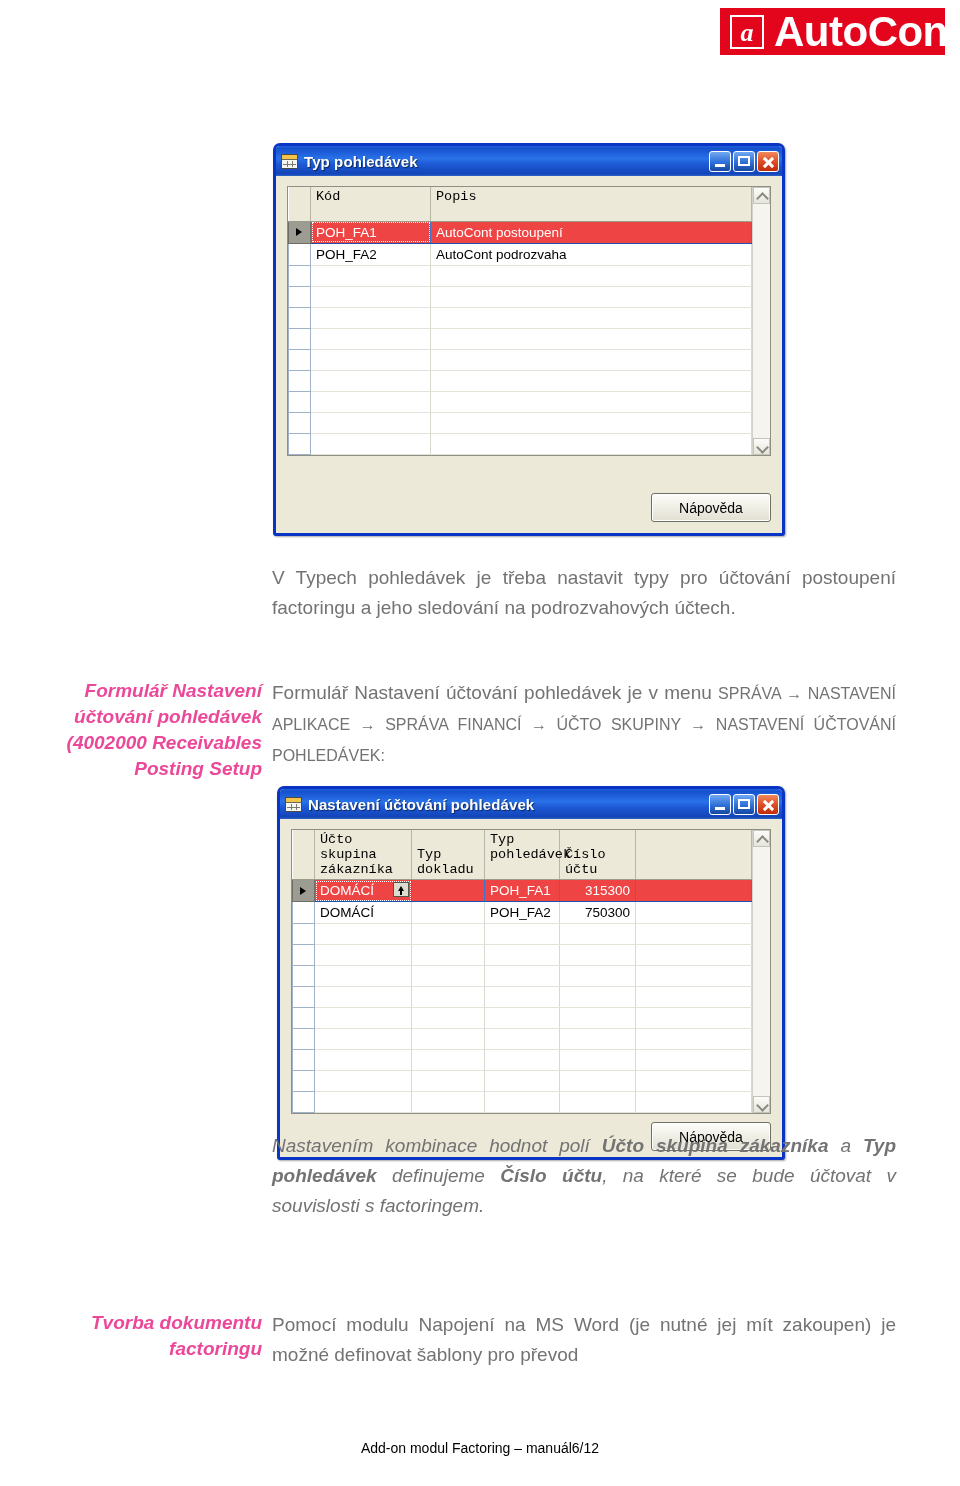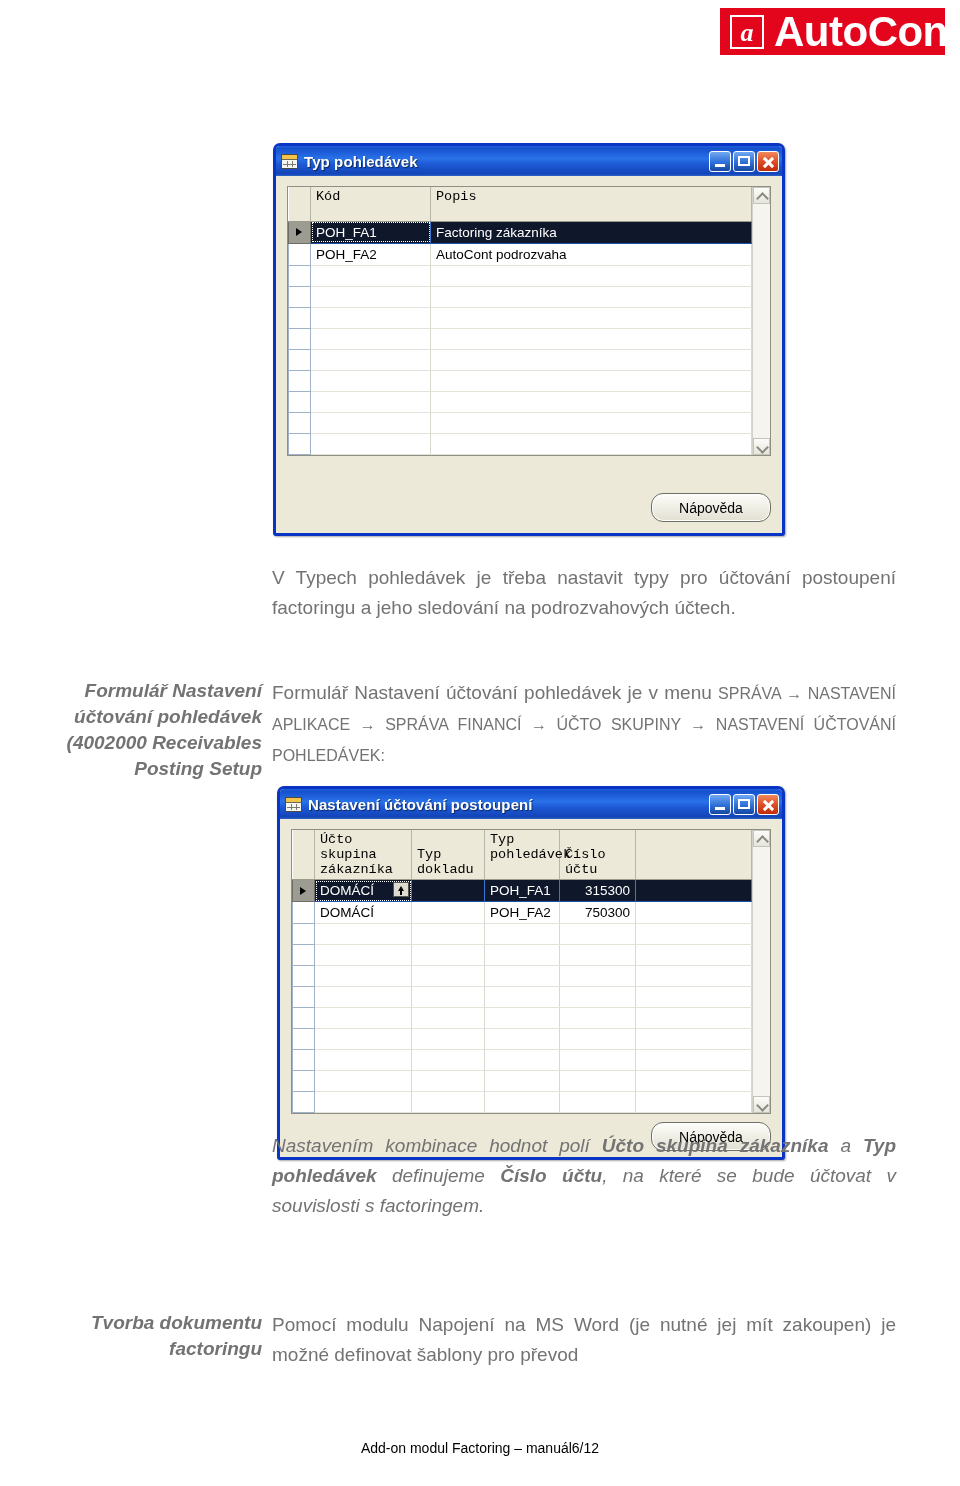--- a/index.html
+++ b/index.html
@@ -229,21 +229,21 @@
   }
   tr.sel td.rowhdr .arrow {
     position: absolute;
     left: 7px; top: 50%;
     margin-top: -4px;
     width: 0; height: 0;
     border-left: 6px solid #000000;
     border-top: 4px solid transparent;
     border-bottom: 4px solid transparent;
   }
-  tr.sel td { background: #0f172a; color: #ffffff; border-right-color: #3b74d1; border-bottom-color: #1a52ad; }
+  tr.sel td { background: #ef4444; color: #ffffff; border-right-color: #3b74d1; border-bottom-color: #1a52ad; }
   td.cell-focus {
     outline: 1px dotted #ffffff;
     outline-offset: -2px;
     position: relative;
   }
   td.num { text-align: right; }
 
   
   .lookup-btn {
     position: absolute;
@@ -304,21 +304,21 @@
     display: flex;
     align-items: flex-end;
     justify-content: flex-end;
     padding-top: 8px;
   }
   .btn-help {
     min-width: 120px;
     height: 29px;
     background: linear-gradient(180deg,#fdfdfb 0%,#f0efe6 48%,#e2e0d2 100%);
     border: 1px solid #6f6f64;
-    border-radius: 12px;
+    border-radius: 3px;
     font-size: 14px;
     color: #000;
     font-family: "Liberation Sans", sans-serif;
     box-shadow: inset 0 0 0 1px #ffffff;
     cursor: pointer;
     padding: 0 14px;
   }
 
   
   .para {
@@ -328,21 +328,21 @@
     text-align: justify;
     color: #737373;
   }
   .side-label {
     position: absolute;
     font-size: 19px;
     line-height: 26px;
     font-weight: bold;
     font-style: italic;
     text-align: right;
-    color: #737373;
+    color: #ec4899;
   }
   .smallcaps { font-size: 16px; }
   .b { font-weight: bold; }
 
   
   .page-footer {
     position: absolute;
     left: 0;
     right: 0;
     bottom: 28px;
@@ -389,21 +389,21 @@
               <th>Kód</th>
               <th>Popis</th>
             </tr>
           </thead>
           <tbody>
             <tr class="sel">
               <td class="rowhdr">
                   <span class="arrow"></span>
                 </td>
               <td class="cell-focus">POH_FA1</td>
-              <td>Factoring zákazníka</td>
+              <td>AutoCont postoupení</td>
             </tr>
             <tr>
               <td class="rowhdr"></td>
               <td>POH_FA2</td>
               <td>AutoCont podrozvaha</td>
             </tr>
             <tr>
                 <td class="rowhdr"></td>
                 <td></td>
                 <td></td>
@@ -471,21 +471,21 @@
 
 <div class="side-label" style="left:40px; top:678px; width:222px;">Formulář Nastavení účtování pohledávek (4002000 Receivables Posting Setup</div>
 
 <div class="para" style="left:272px; top:678px; width:624px;">
   <span>Formulář Nastavení účtování pohledávek je v menu </span><span class="smallcaps">SPRÁVA → NASTAVENÍ APLIKACE → SPRÁVA FINANCÍ → ÚČTO SKUPINY → NASTAVENÍ ÚČTOVÁNÍ POHLEDÁVEK:</span>
 </div>
 
 <div class="win" id="win2" style="left:277px; top:786px; width:508px; height:374px;">
   <div class="win-titlebar">
     <span class="win-icon"></span>
-    <span class="win-title">Nastavení účtování postoupení</span>
+    <span class="win-title">Nastavení účtování pohledávek</span>
     <span class="win-btns">
       <span class="wbtn wbtn-min"></span>
       <span class="wbtn wbtn-max"></span>
       <span class="wbtn wbtn-close"></span>
     </span>
   </div>
   <div class="win-body">
     <div class="grid-frame">
       <div class="grid-main">
         <table class="grid">

